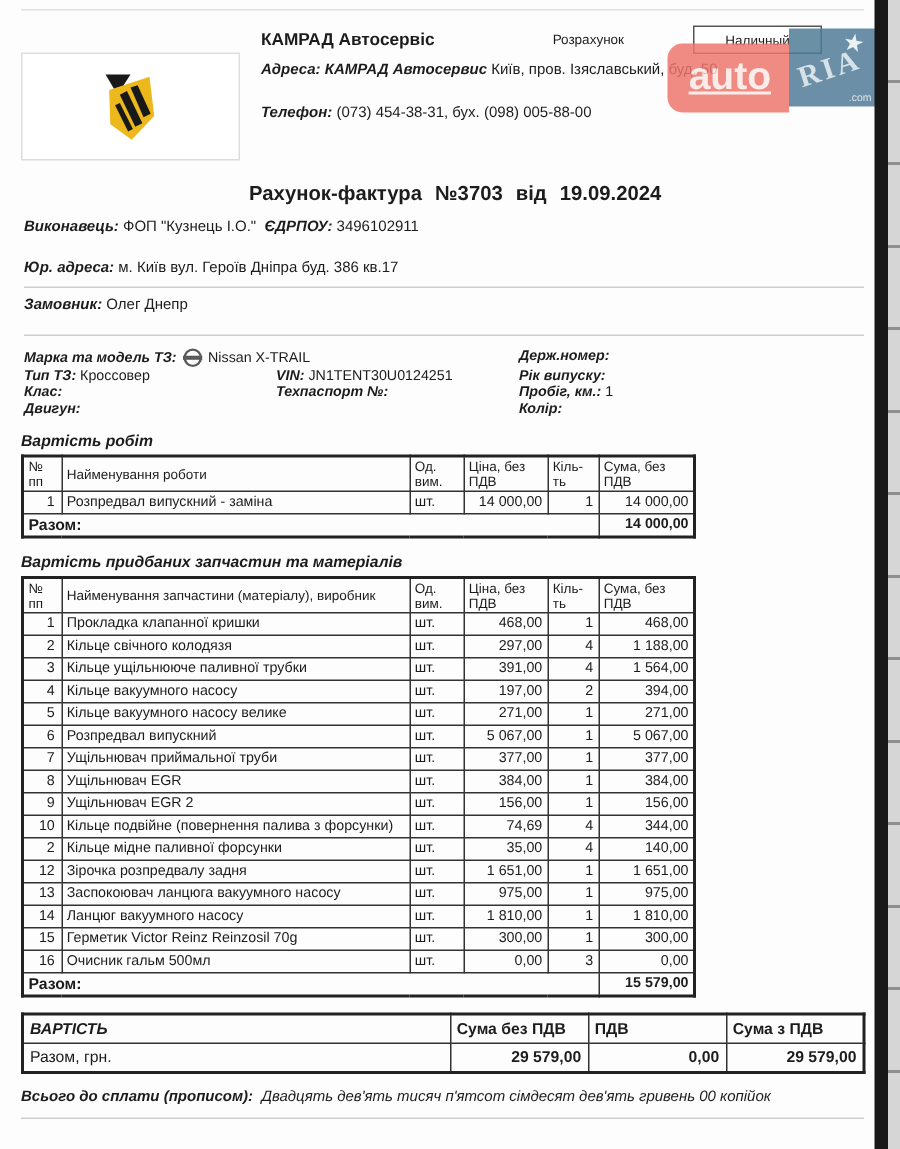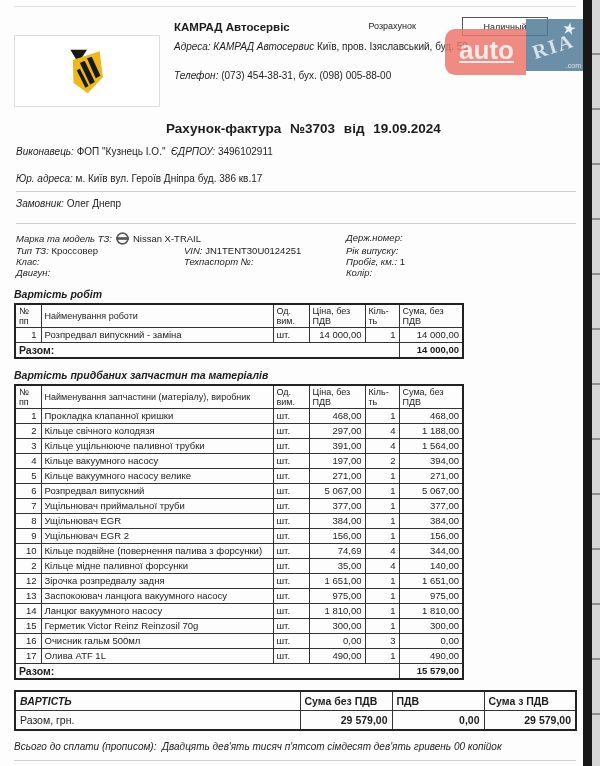--- a/index.html
+++ b/index.html
@@ -17,21 +17,21 @@
   .header-row { display:flex; position:relative; }
   .logo-box { width:146px; height:72px; border:1px solid #ddd; margin-top:22px; background:#fff;
     display:flex; align-items:center; justify-content:center; gap:6px; flex-shrink:0; }
   .logo-text { text-align:left; }
   .logo-name { font-size:17px; font-weight:bold; color:#262626; letter-spacing:1px; line-height:18px; }
   .logo-sub { display:inline-block; border:1px solid #cfcfcf; color:#e2a818; font-size:7px; font-weight:bold;
     letter-spacing:3px; padding:1px 3px; margin-top:2px; }
   .header-text { margin-left:14px; padding-top:8px; font-size:10px; flex:1; }
   .company-name { font-size:11.5px; font-weight:bold; margin-bottom:8px; }
   .addr-line { margin-bottom:18px; }
-  .lbl { font-weight:normal; font-style:italic; }
+  .lbl { font-weight:bold; font-style:italic; }
   .payment { position:absolute; right:160px; top:8px; font-size:9px; }
   .payment-box { position:absolute; right:28px; top:4px; width:86px; height:19px; border:1px solid #555;
     font-size:9px; text-align:center; line-height:18px; background:#fff; }
 
   
   .wm { position:absolute; right:-8px; top:2px; display:flex; align-items:flex-start; opacity:.84; }
   .wm-auto { background:#ee766d; color:#fbe9e7; font-size:26px; font-weight:bold; padding:8px 12px 12px 14px;
     border-radius:10px 0 0 10px; margin-top:14px; line-height:26px;text-decoration:underline; }
   .wm-ria { position:relative; background:#4e7democratic96; width:58px; }
   .wm-ria { background:#4e7b96; width:58px; height:52px; margin-top:4px; }
@@ -387,28 +387,20 @@
 
           <tr>
             <td class="c-num">16</td>
             <td>Очисник гальм 500мл</td>
             <td class="c-unit">шт.</td>
             <td class="c-price num">0,00</td>
             <td class="c-qty num">3</td>
             <td class="c-sum num">0,00</td>
           </tr>
 
-          <tr>
-            <td class="c-num">17</td>
-            <td>Олива ATF 1L</td>
-            <td class="c-unit">шт.</td>
-            <td class="c-price num">490,00</td>
-            <td class="c-qty num">1</td>
-            <td class="c-sum num">490,00</td>
-          </tr>
         </tbody>
       <tbody>
         <tr class="total-row">
           <td class="total-label" colspan="2">Разом:</td>
           <td class="total-spacer c-unit"></td>
           <td class="total-spacer c-price"></td>
           <td class="total-spacer c-qty"></td>
           <td class="c-sum num">15 579,00</td>
         </tr>
       </tbody>

